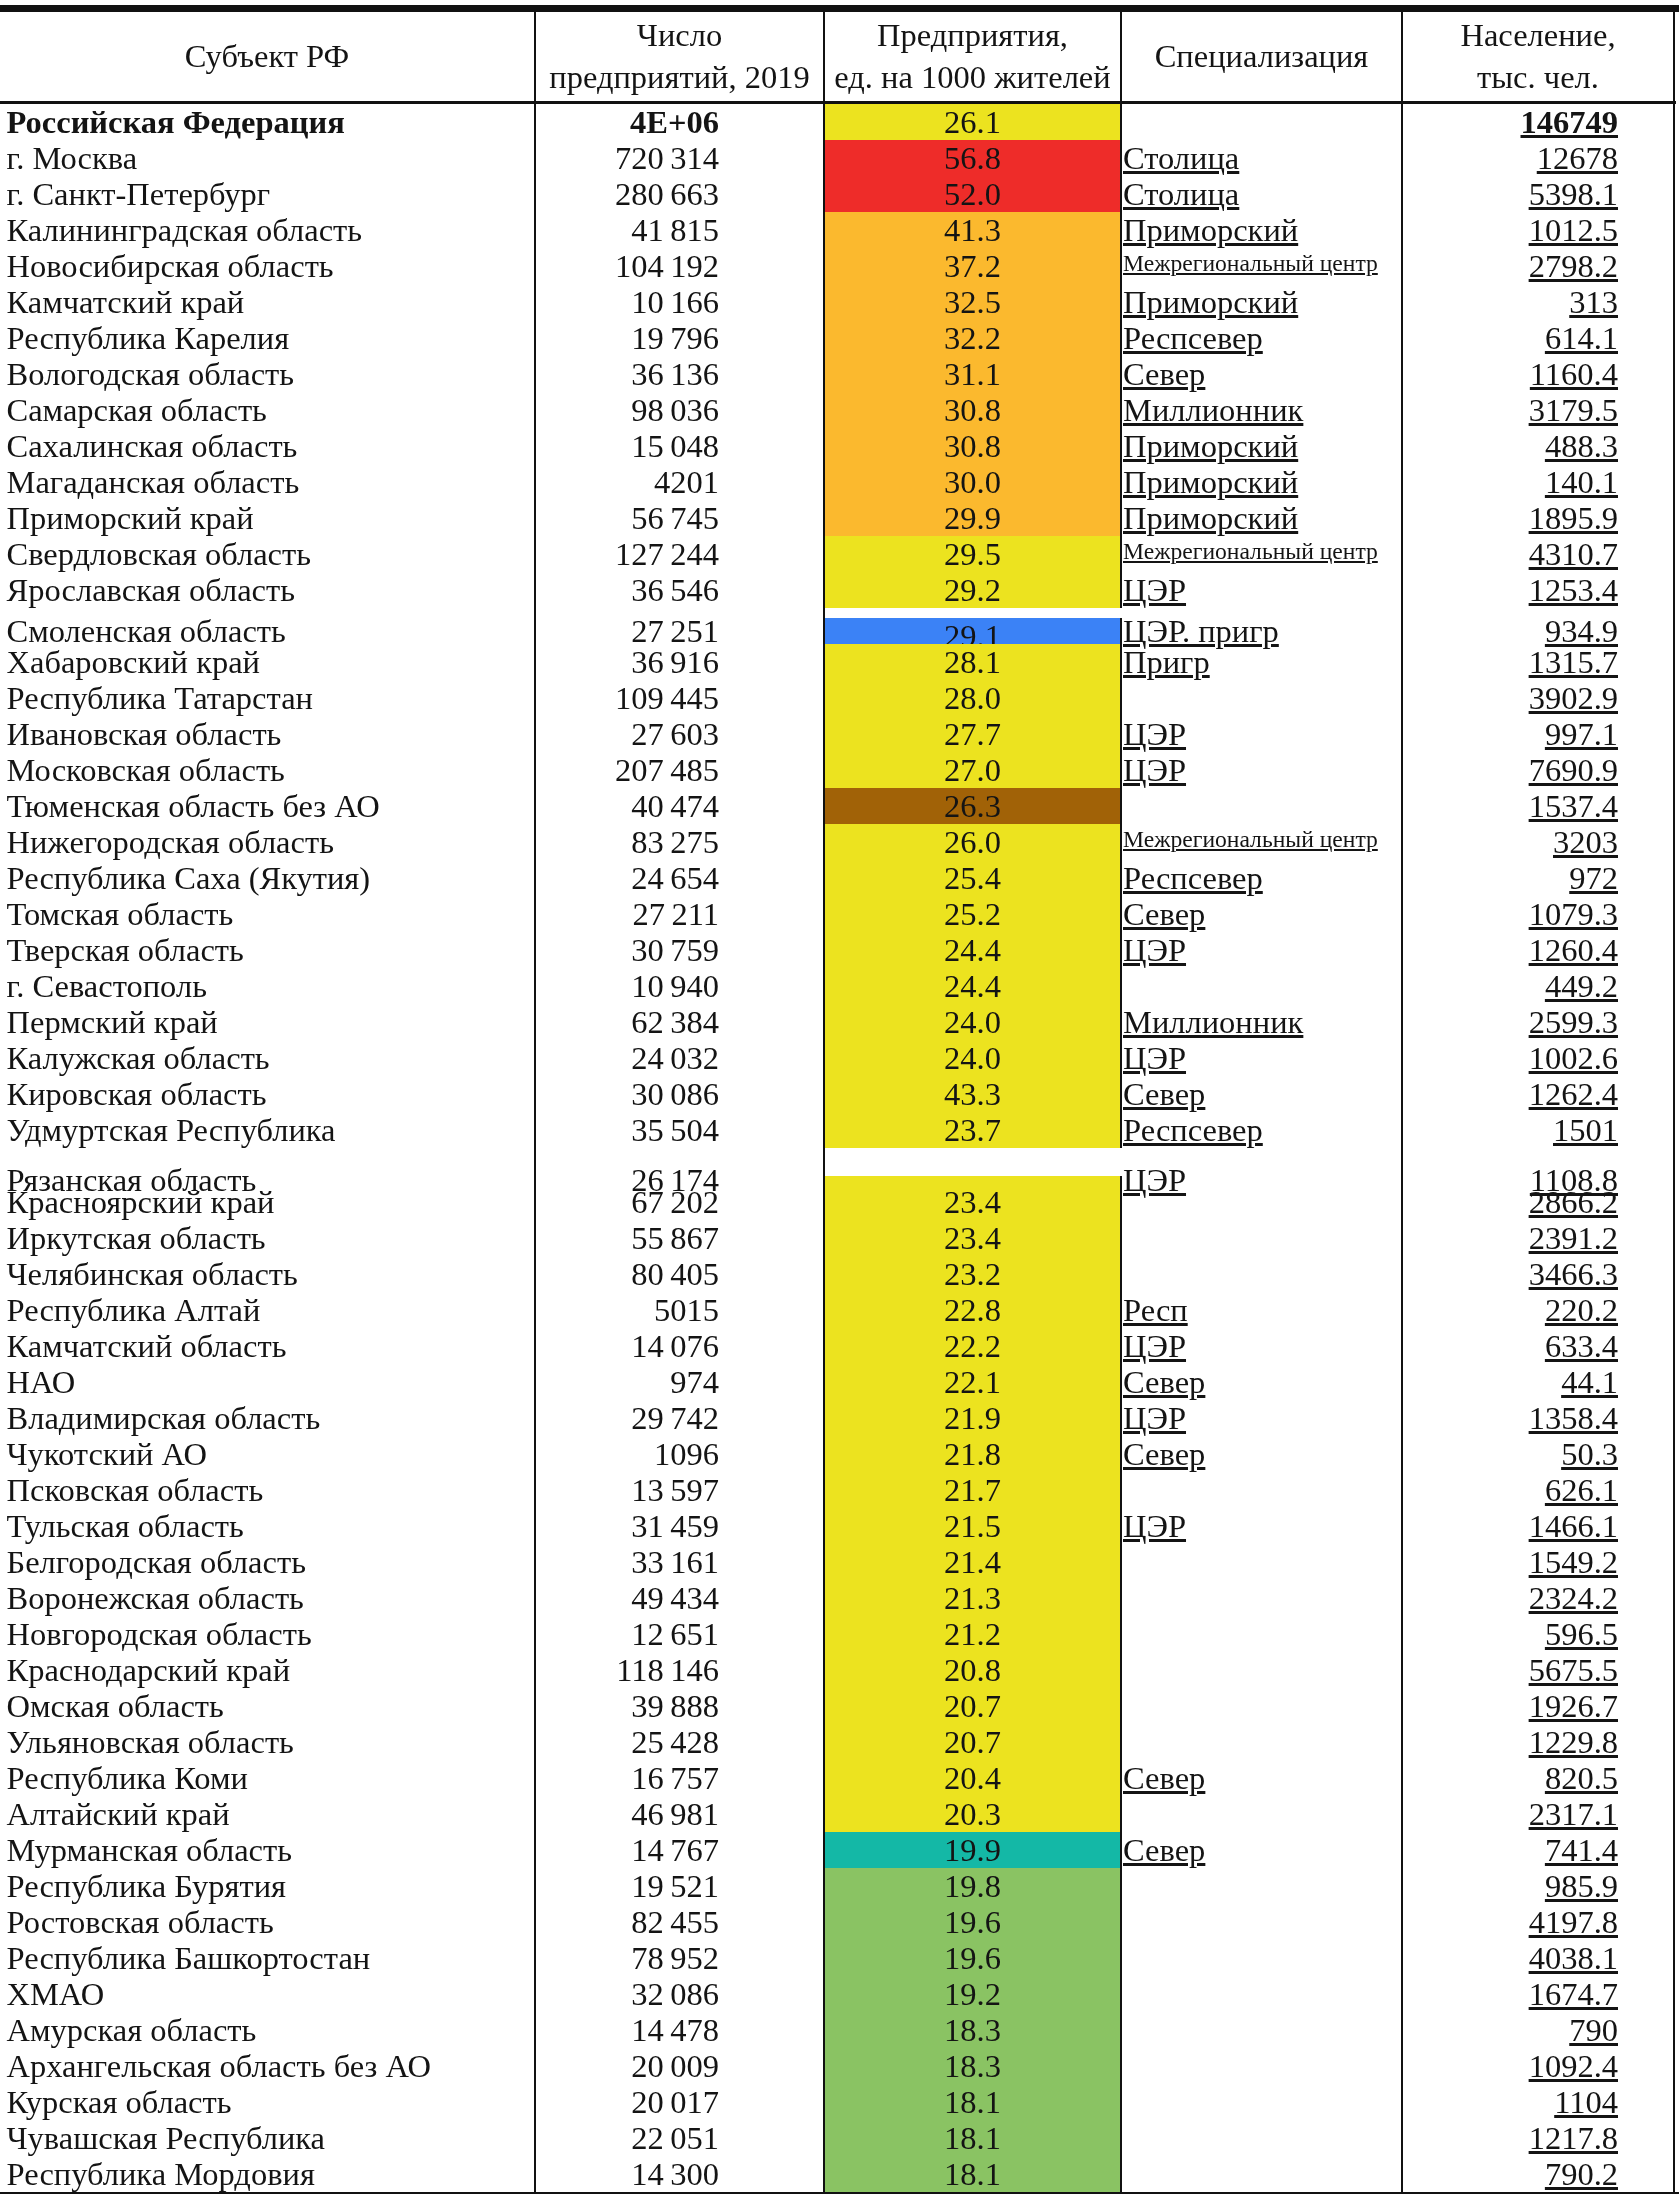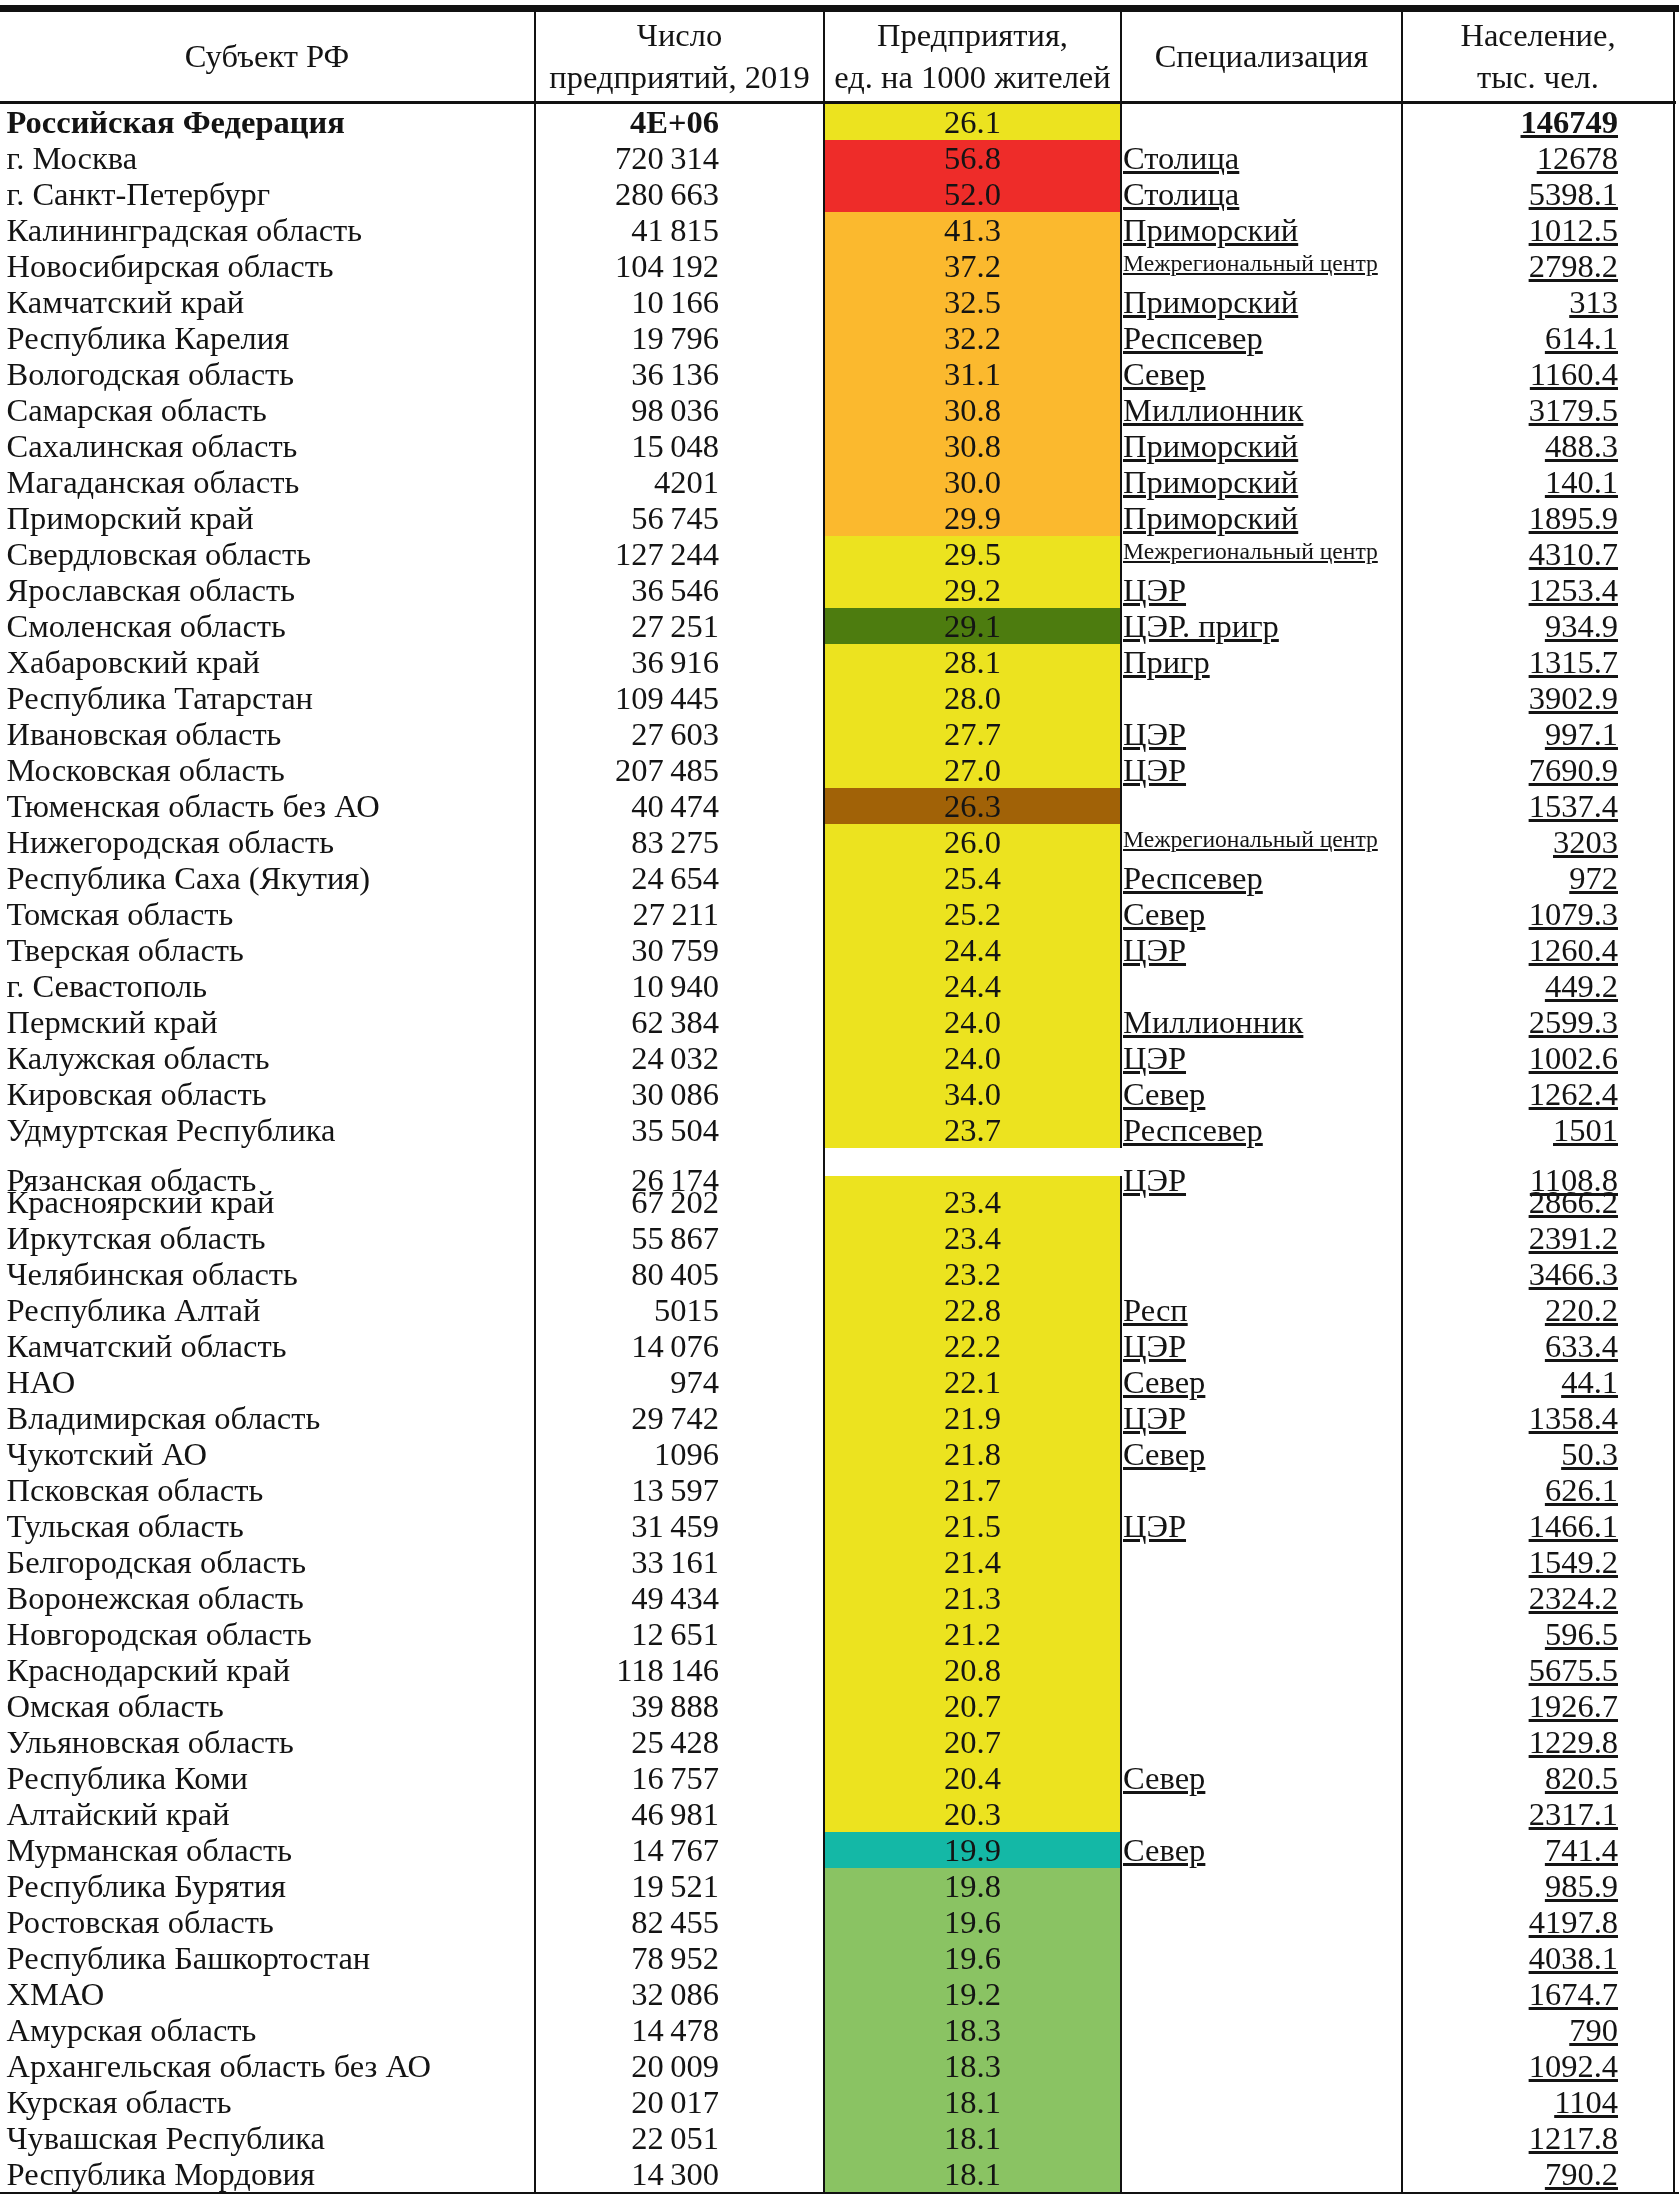--- a/index.html
+++ b/index.html
@@ -179,21 +179,21 @@
         <div class="row">
           <div class="cell c1">Ярославская область</div>
           <div class="cell c2">36 546</div>
           <div class="cell c3" style="background: rgb(236, 227, 31);">29.2</div>
           <div class="cell c4">ЦЭР</div>
           <div class="cell c5">1253.4</div>
         </div>
         <div class="row">
           <div class="cell c1">Смоленская область</div>
           <div class="cell c2">27 251</div>
-          <div class="cell c3" style="background: #4d7c0f;">29.1</div>
+          <div class="cell c3" style="background: #3b82f6; margin-top: 10px;">29.1</div>
           <div class="cell c4">ЦЭР. пригр</div>
           <div class="cell c5">934.9</div>
         </div>
         <div class="row">
           <div class="cell c1">Хабаровский край</div>
           <div class="cell c2">36 916</div>
           <div class="cell c3" style="background: rgb(236, 227, 31);">28.1</div>
           <div class="cell c4">Пригр</div>
           <div class="cell c5">1315.7</div>
         </div>
@@ -270,21 +270,21 @@
         <div class="row">
           <div class="cell c1">Калужская область</div>
           <div class="cell c2">24 032</div>
           <div class="cell c3" style="background: rgb(236, 227, 31);">24.0</div>
           <div class="cell c4">ЦЭР</div>
           <div class="cell c5">1002.6</div>
         </div>
         <div class="row">
           <div class="cell c1">Кировская область</div>
           <div class="cell c2">30 086</div>
-          <div class="cell c3" style="background: rgb(236, 227, 31);">34.0</div>
+          <div class="cell c3" style="background: rgb(236, 227, 31);">43.3</div>
           <div class="cell c4">Север</div>
           <div class="cell c5">1262.4</div>
         </div>
         <div class="row">
           <div class="cell c1">Удмуртская Республика</div>
           <div class="cell c2">35 504</div>
           <div class="cell c3" style="background: rgb(236, 227, 31);">23.7</div>
           <div class="cell c4">Респсевер</div>
           <div class="cell c5">1501</div>
         </div>

